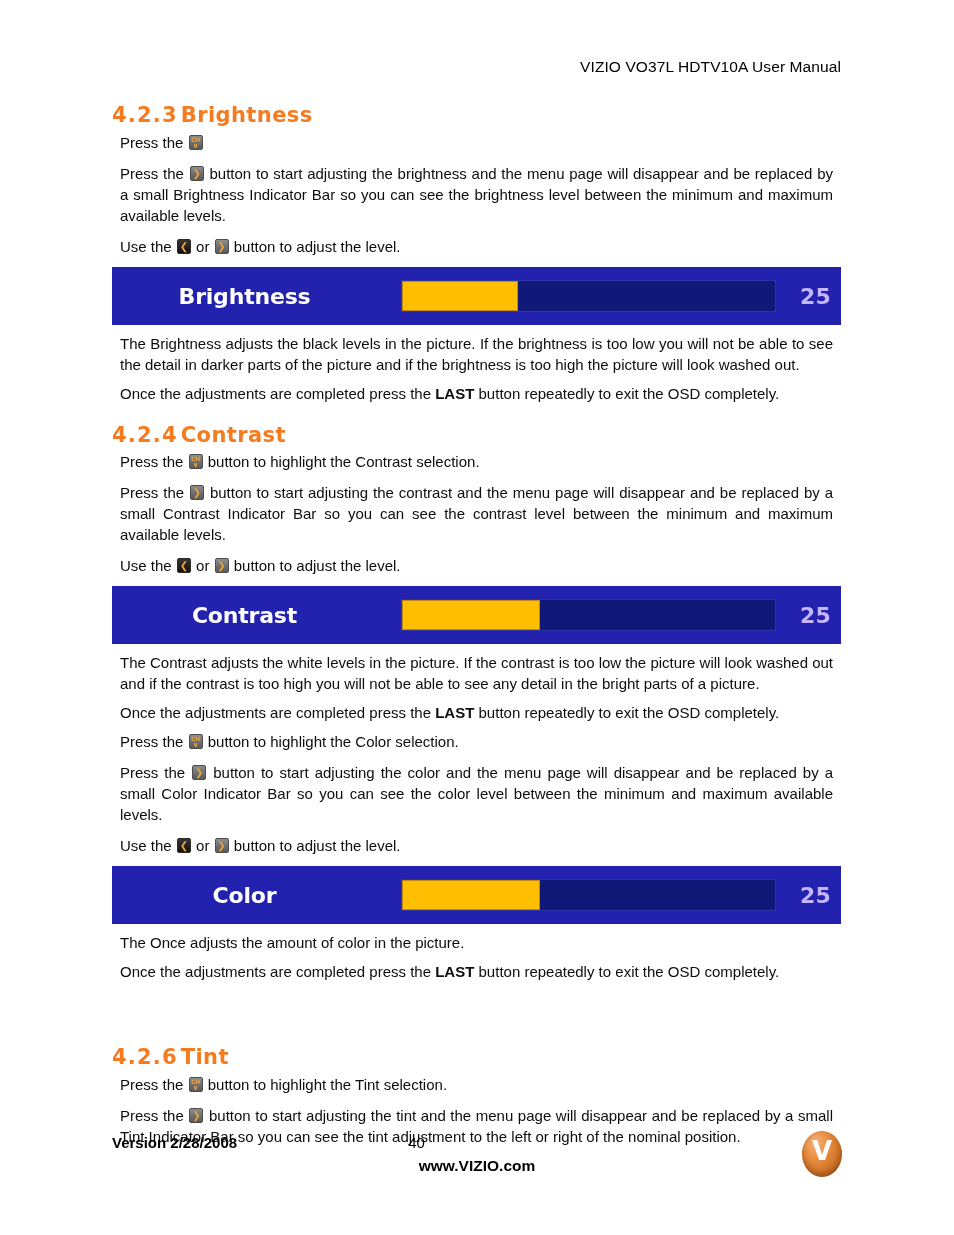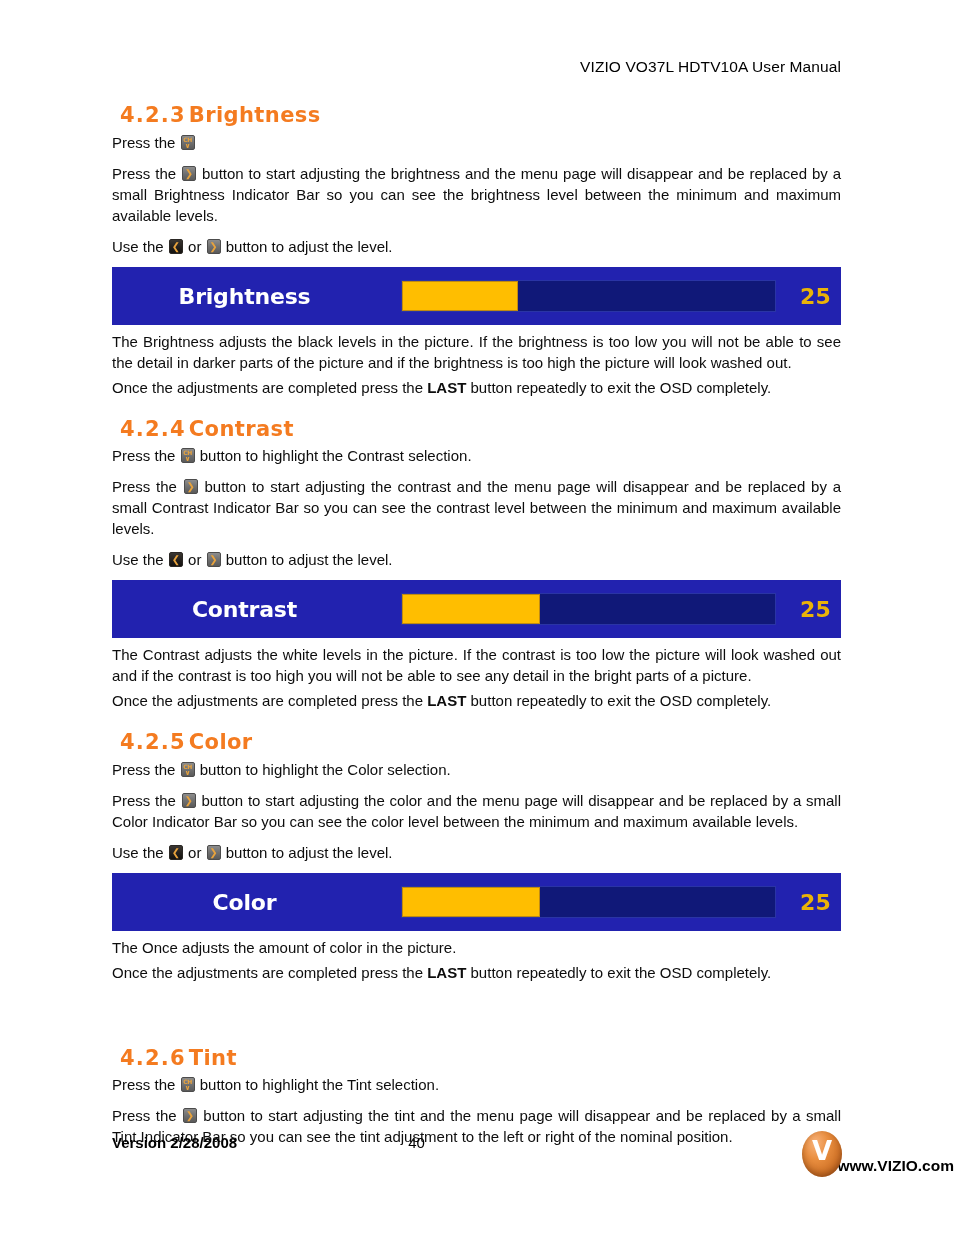--- a/index.html
+++ b/index.html
@@ -36,38 +36,38 @@
   
   .content {
     position: absolute;
     left: 112px;
     top: 104px;
     width: 729px;
   }
 
   
   h2.section-heading {
-    margin: 0 0 4px 8px;
+    margin: 0 0 4px 0;
     padding: 0;
     color: #F47B20;
     font-family: "DejaVu Sans", sans-serif;
     font-size: 21px;
     font-weight: bold;
     letter-spacing: 0.4px;
     line-height: 1.12;
     white-space: nowrap;
   }
   h2.section-heading .num {
     letter-spacing: 1.2px;
     margin-right: 3px;
   }
 
   
   p.body-text {
-    margin: 0;
+    margin: 8px;
     padding: 0;
     font-size: 15px;
     line-height: 21px;
     text-align: justify;
     color: #0d0d0d;
   }
   p.body-text.nojust { text-align: left; }
   p.gap-above { margin-top: 10px; }
   p.gap-small { margin-top: 4px; }
 
@@ -153,21 +153,21 @@
     height: 100%;
     background: #FFBE00;
     border: 1px solid #C08A12;
     box-sizing: border-box;
   }
   .osd-bar .osd-value {
     position: absolute;
     right: 10px;
     top: 50%;
     transform: translateY(-50%);
-    color: #eab308;
+    color: #c4b5fd;
     font-family: "DejaVu Sans", sans-serif;
     font-weight: bold;
     font-size: 22px;
     letter-spacing: 0.2px;
   }
 
   
   .footer {
     position: absolute;
     left: 0;
@@ -188,21 +188,21 @@
     top: 4px;
     width: 833px;
     text-align: center;
     font-size: 15px;
   }
   .footer .weburl {
     position: absolute;
     left: 0;
     top: 27px;
     width: 954px;
-    text-align: right;
+    text-align: center;
     font-size: 15.5px;
     font-weight: bold;
   }
   .footer .vizio-logo {
     position: absolute;
     left: 802px;
     top: 1px;
     width: 40px;
     height: 46px;
     border-radius: 50% / 50%;
@@ -302,23 +302,20 @@
     </div>
 
     <p class="body-text">The Contrast adjusts the white levels in the picture.  If the contrast is too low the picture will look washed out and if the contrast is too high you will not be able to see any detail in the bright parts of a picture.</p>
 
     <p class="body-text nojust gap-small">
       <span>Once the adjustments are completed press the</span>
       <b class="last-kw">LAST</b>
       <span>button repeatedly to exit the OSD completely.</span>
     </p>
 
-    <h2 class="section-heading" style="margin-top:20px;">
-      <span class="num">4.2.5</span><span>Color</span>
-    </h2>
 
     <p class="body-text nojust gap-small">
       <span>Press the</span>
       <span class="keyicon ch-down"><span class="glyph g1">CH</span><span class="glyph g2">∨</span></span>
       <span>button to highlight the Color selection.</span>
     </p>
 
     <p class="body-text gap-above">
       <span>Press the</span>
       <span class="keyicon arrow-right"><span class="glyph g1">❯</span></span>

